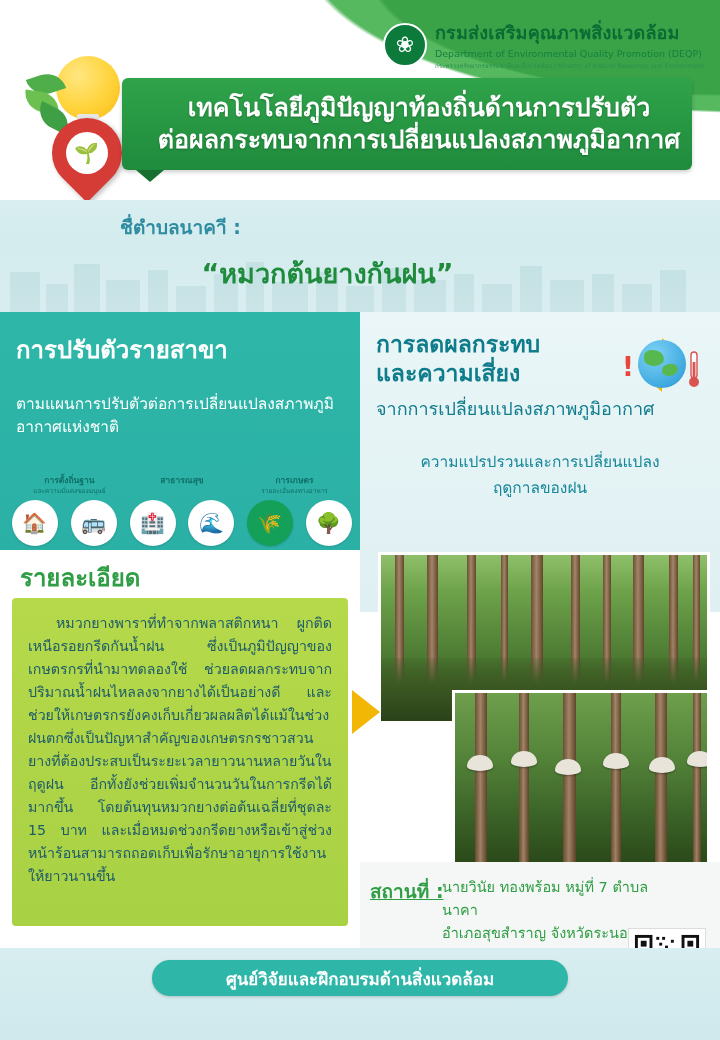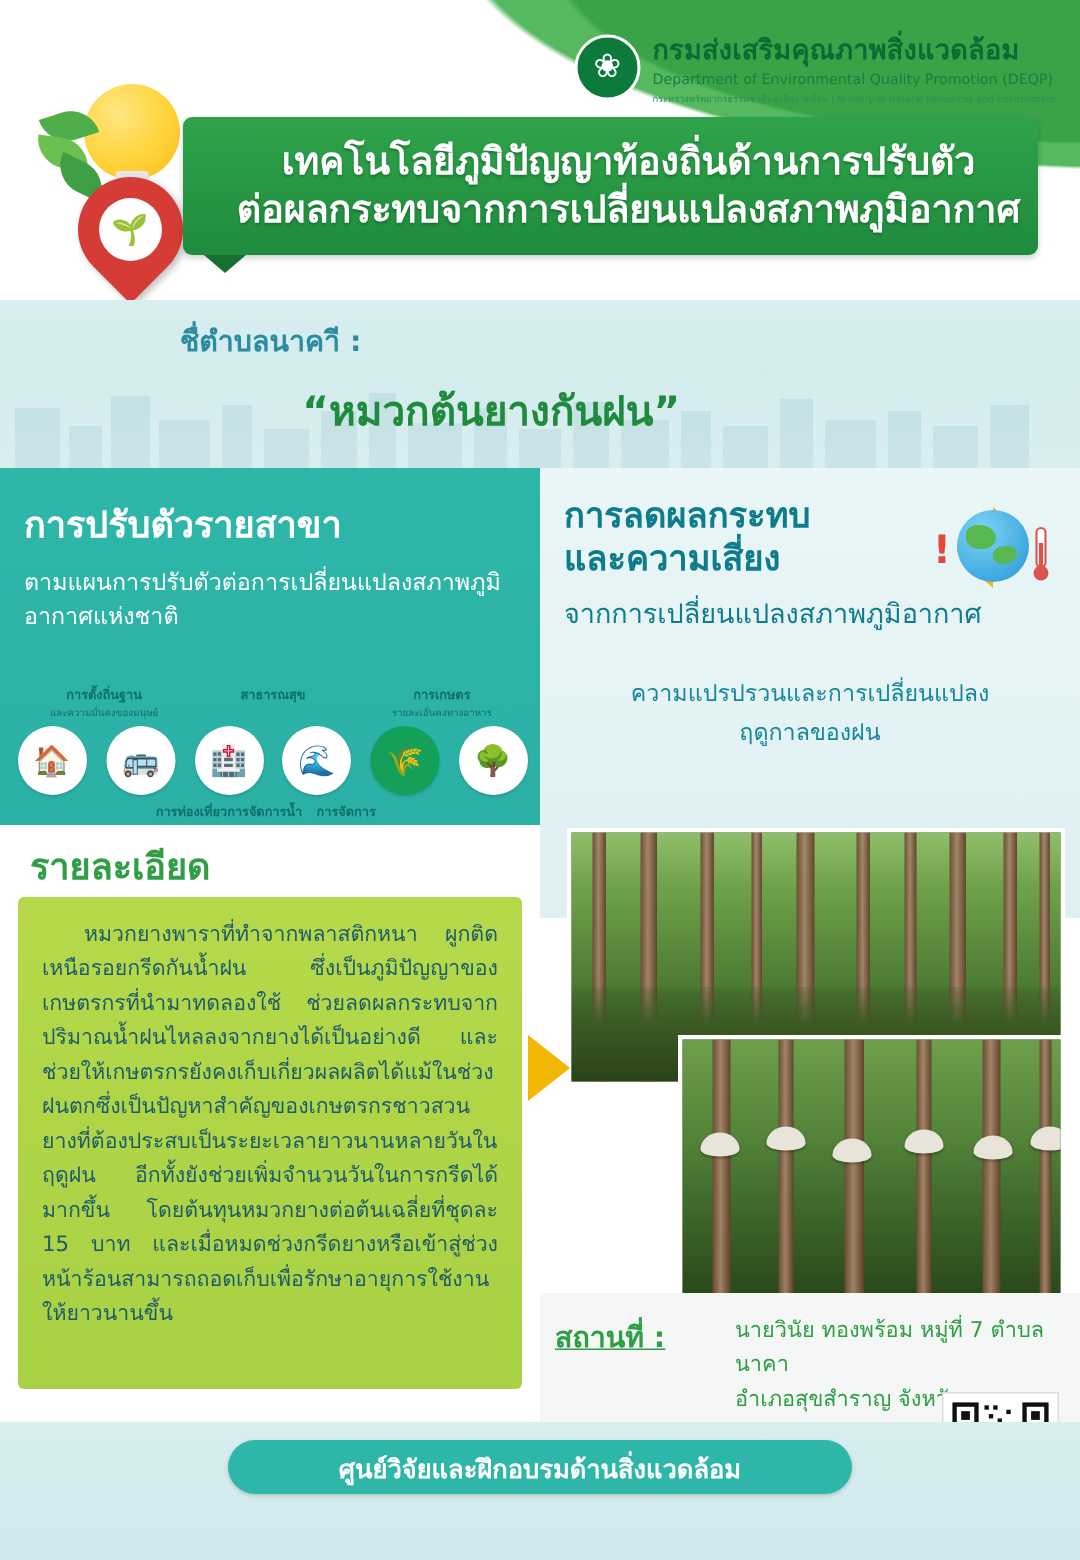--- a/index.html
+++ b/index.html
@@ -116,25 +116,25 @@
     position:absolute; top: 52px; left: 0; width: 655px; text-align:center;
     font-size: 27px; font-weight: bold; color:#1f8b3d;
   }
 
   
   .panel-left {
     position:absolute; top: 312px; left: 0; width: 360px; height: 238px;
     background: linear-gradient(180deg,#2eb7a8 0%, #2bb0a6 100%);
     padding: 18px 16px 8px 16px; color:#ffffff;
   }
-  .panel-left h2 { font-size: 24px; font-weight:bold; margin-bottom:8px; }
+  .panel-left h2 { font-size: 24px; font-weight:bold; margin-bottom:24px; }
   .panel-left p { font-size: 15.5px; line-height:1.5; }
 
   .sector-row { position:absolute; left: 10px; top: 148px; width: 344px; }
-  .sector-labels-top { display:flex; justify-content:space-between; padding: 0 4px; }
+  .sector-labels-top { display:flex; justify-content:space-between; padding: 0 4px; margin-top: 16px; }
   .sector-labels-top .sl { text-align:center; width: 33%; }
   .sl .l-main { font-size: 8.5px; font-weight:bold; color:#0e6f68; line-height:1.15; }
   .sl .l-sub { font-size: 6.5px; color:#0e6f68; }
   .icon-strip { display:flex; justify-content:space-between; margin-top: 4px; padding: 0 2px; }
   .ic {
     width: 46px; height: 46px; border-radius: 50%; background:#ffffff;
     display:flex; align-items:center; justify-content:center; font-size: 20px; color:#2aa79b;
     box-shadow: 0 1px 2px rgba(0,0,0,.15);
   }
   .ic.active { background:#15a05a; color:#ffffff; }
@@ -231,21 +231,21 @@
 
   
   .loc-strip {
     position:absolute; top: 862px; left: 360px; width: 360px; height: 88px;
     background: #f5f7f6;
   }
   .loc-label {
     position:absolute; top: 14px; left: 10px; font-size: 19px; color:#2f9e44; font-weight:600;text-decoration:underline;
   }
   .loc-lines {
-    position:absolute; top: 14px; left: 82px; width: 230px; color:#2f9e44; font-size: 14.5px; line-height:1.6;margin-left:48px;
+    position:absolute; top: 14px; left: 82px; width: 230px; color:#2f9e44; font-size: 14.5px; line-height:1.6;
   }
   .qr {
     position:absolute; top: 928px; right: 14px; width: 78px; height: 78px;
     background:#ffffff; border: 1px solid #ddd;
   }
   .qr-grid { position:absolute; inset:4px; }
   .qr-cap {
     position:absolute; top: 1010px; right: 10px; width: 88px; text-align:center;
     font-size: 10px; color:#4a8f58;
   }

